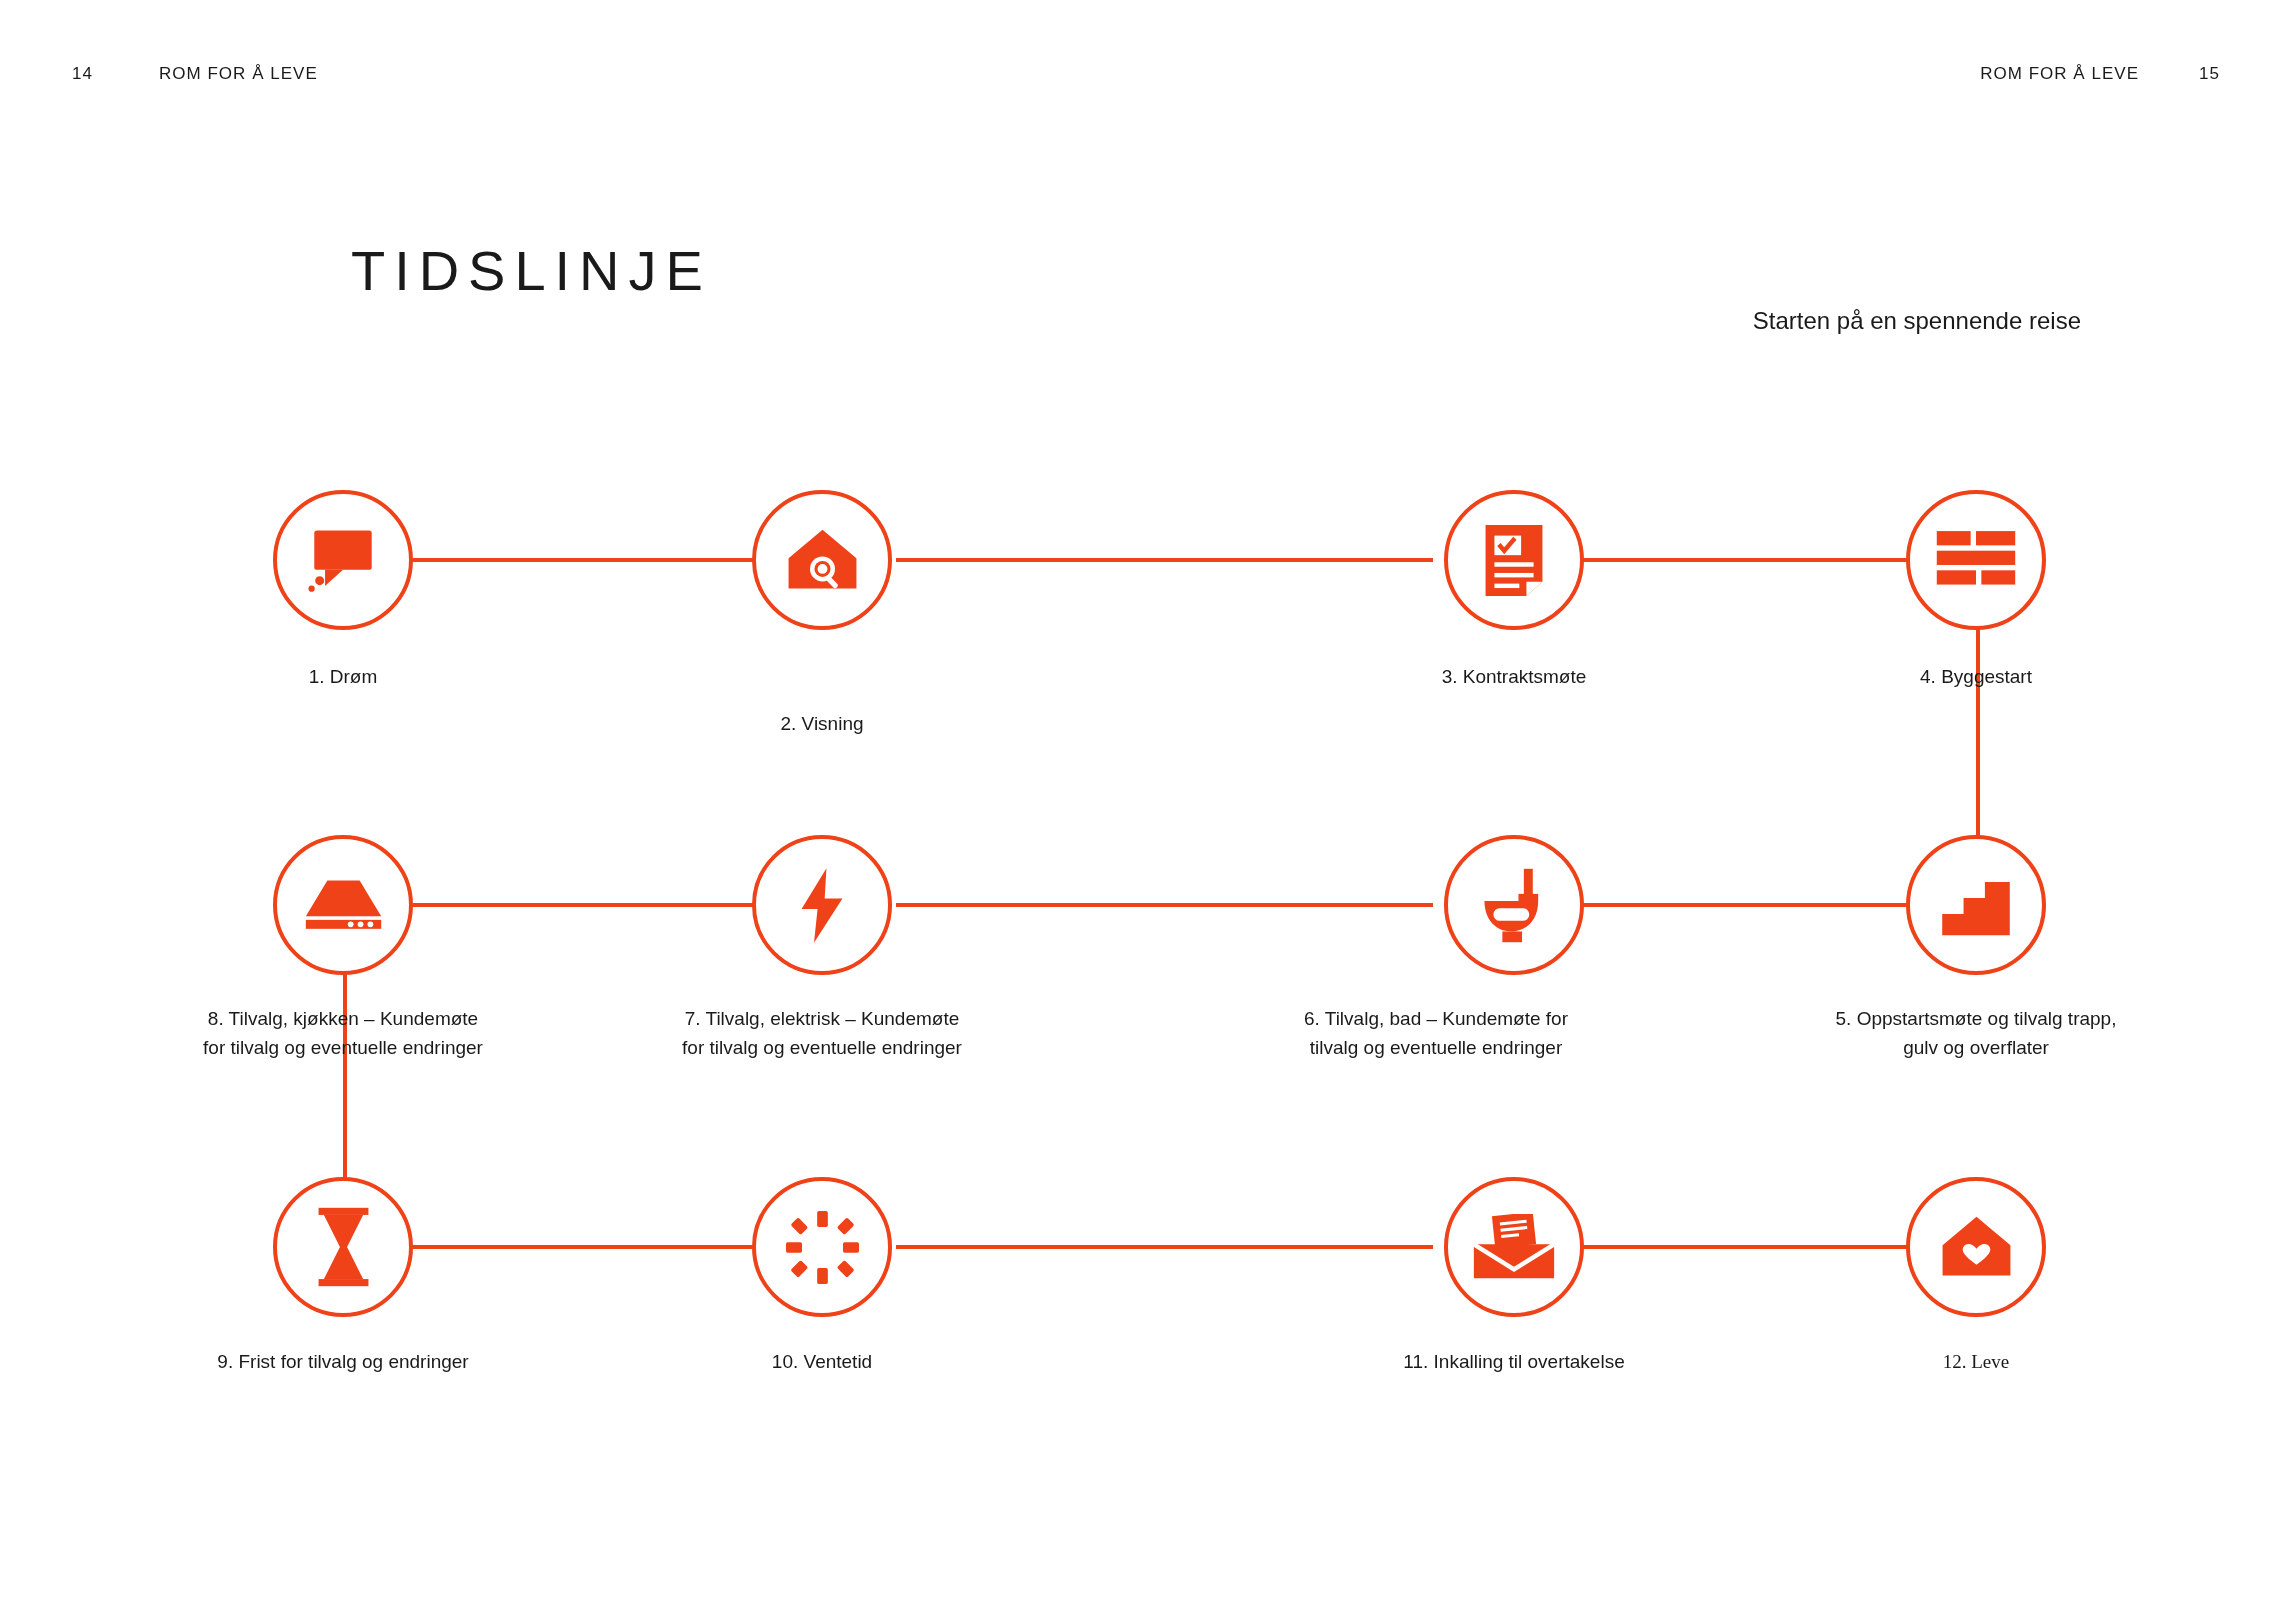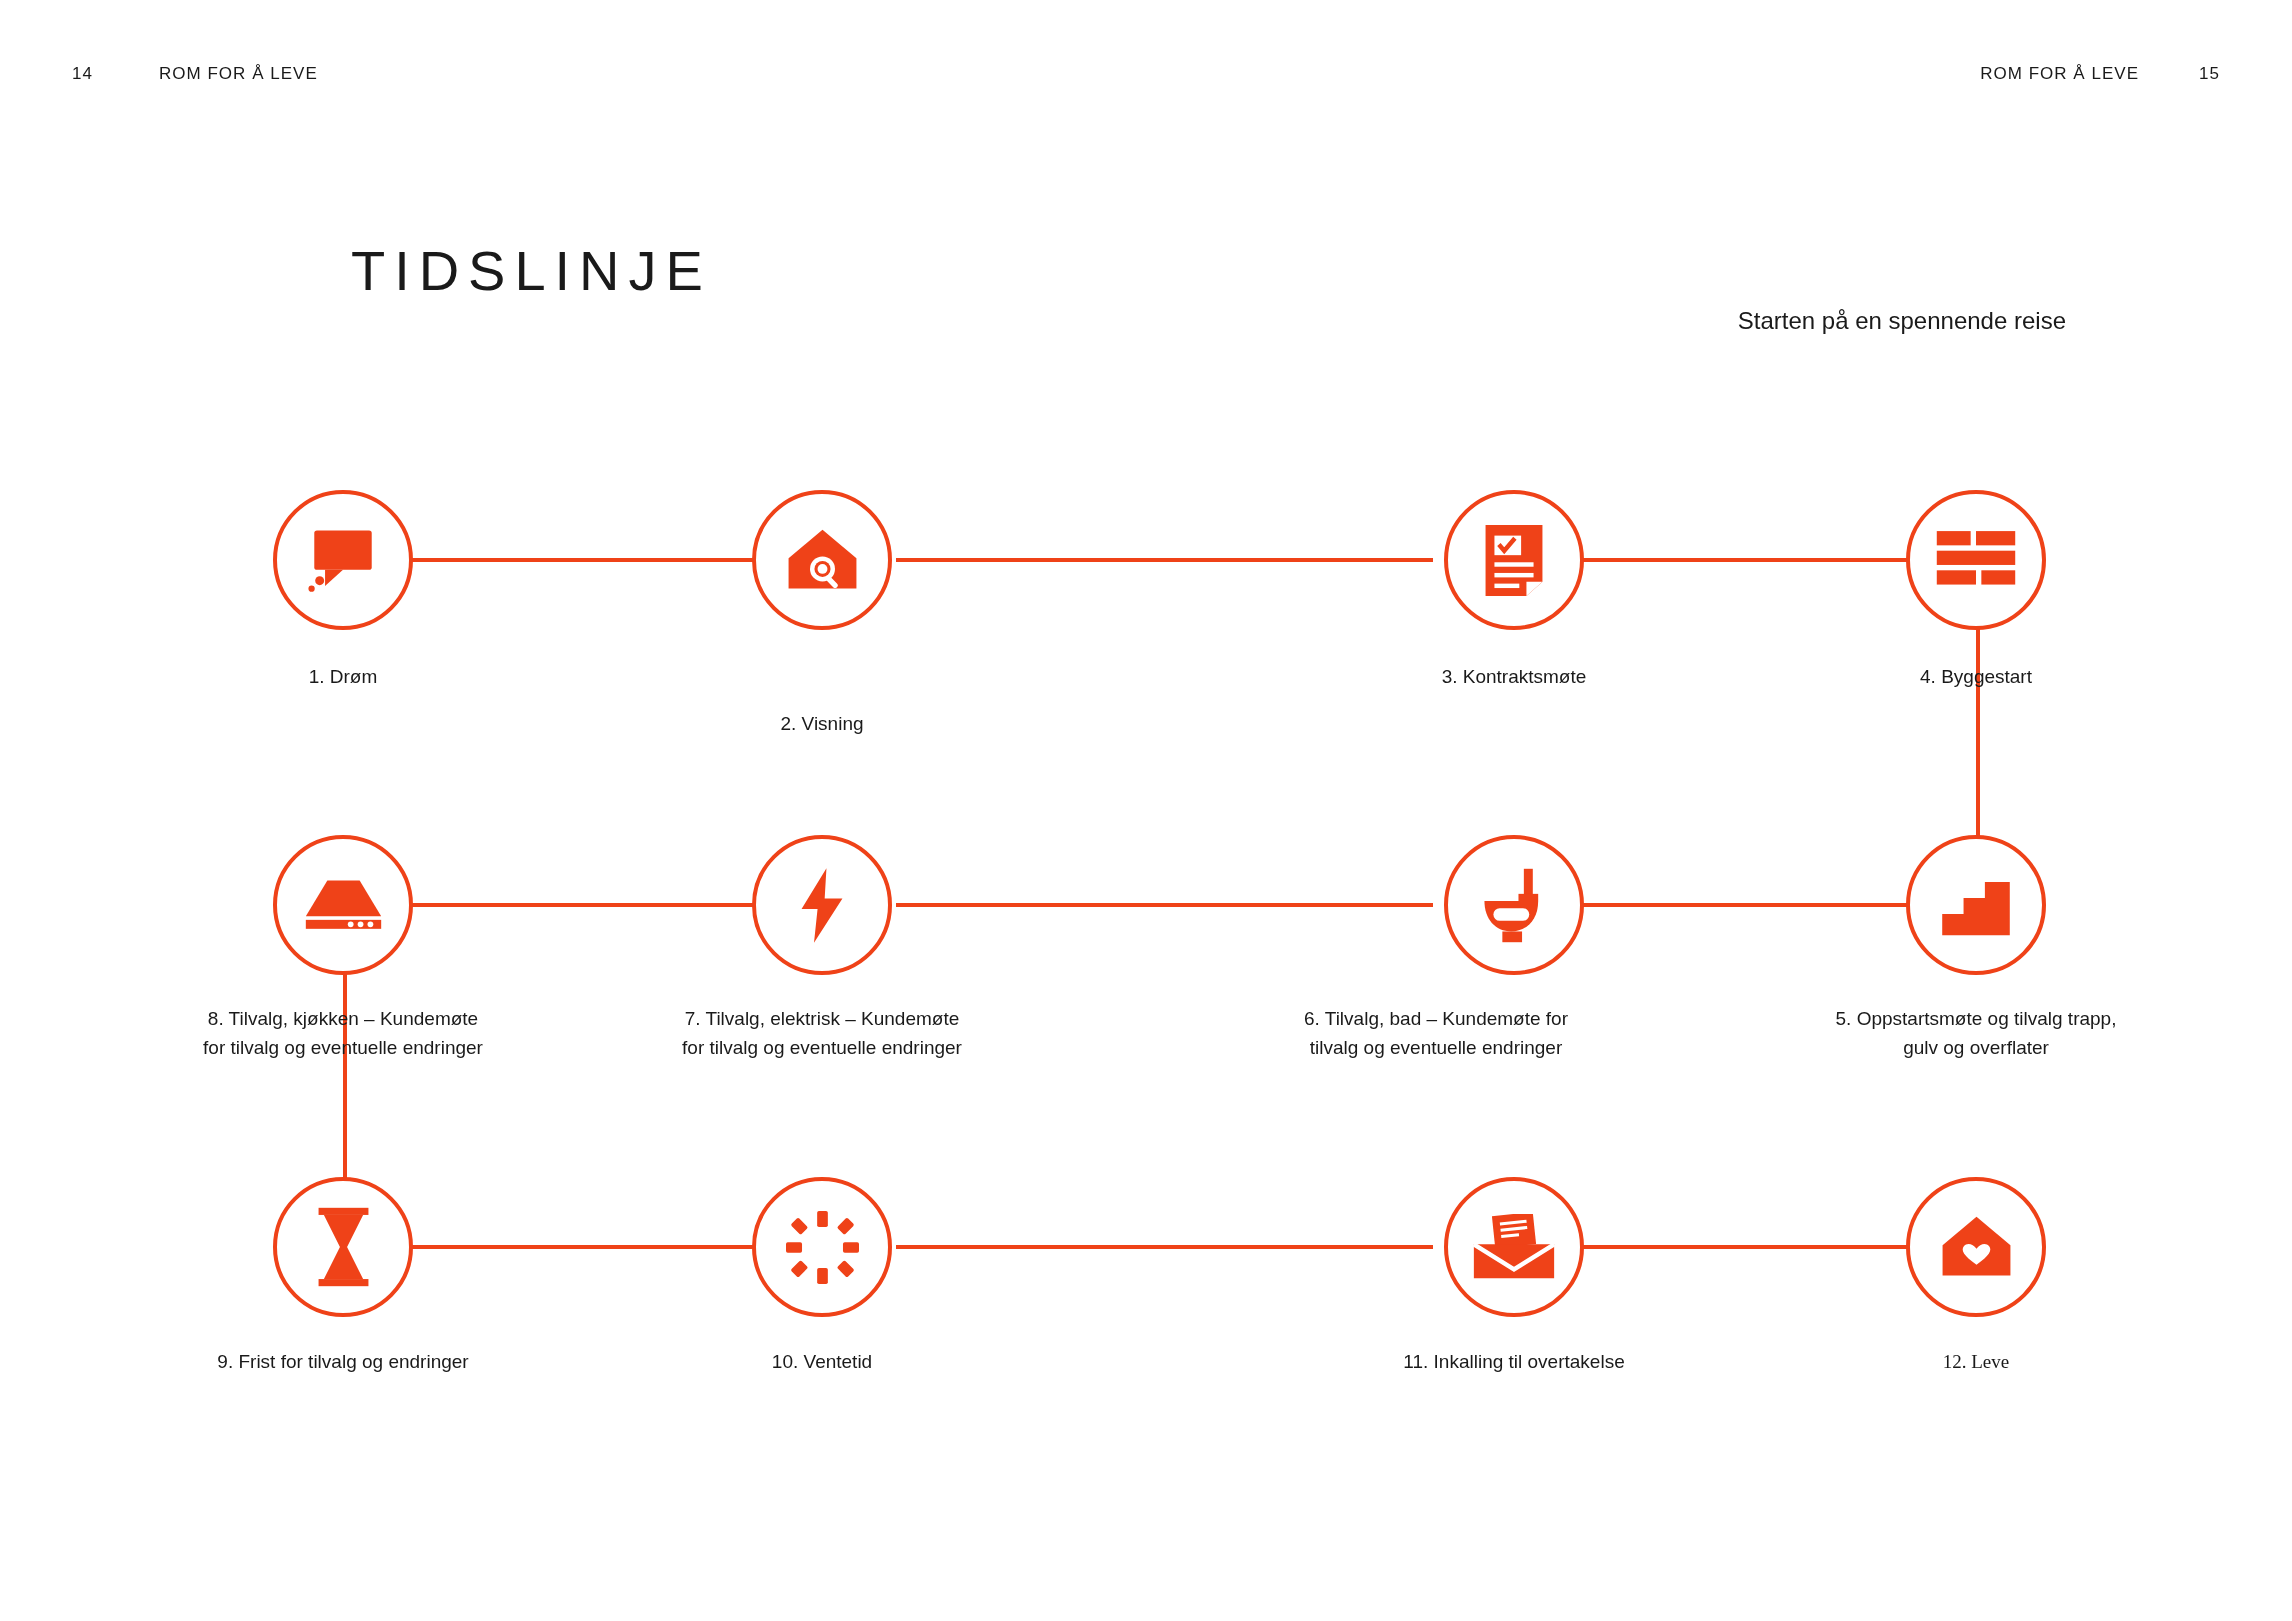--- a/index.html
+++ b/index.html
@@ -40,21 +40,21 @@
     left: 351px;
     top: 238px;
     font-size: 56px;
     letter-spacing: 0.16em;
     font-weight: 400;
     color: #1a1a1a;
     white-space: nowrap;
   }
   .subtitle {
     position: absolute;
-    right: 227px;
+    right: 212px;
     top: 307px;
     font-size: 24px;
     color: #1a1a1a;
     white-space: nowrap;
   }
 
   
   .timeline {
     position: absolute;
     left: 0;

